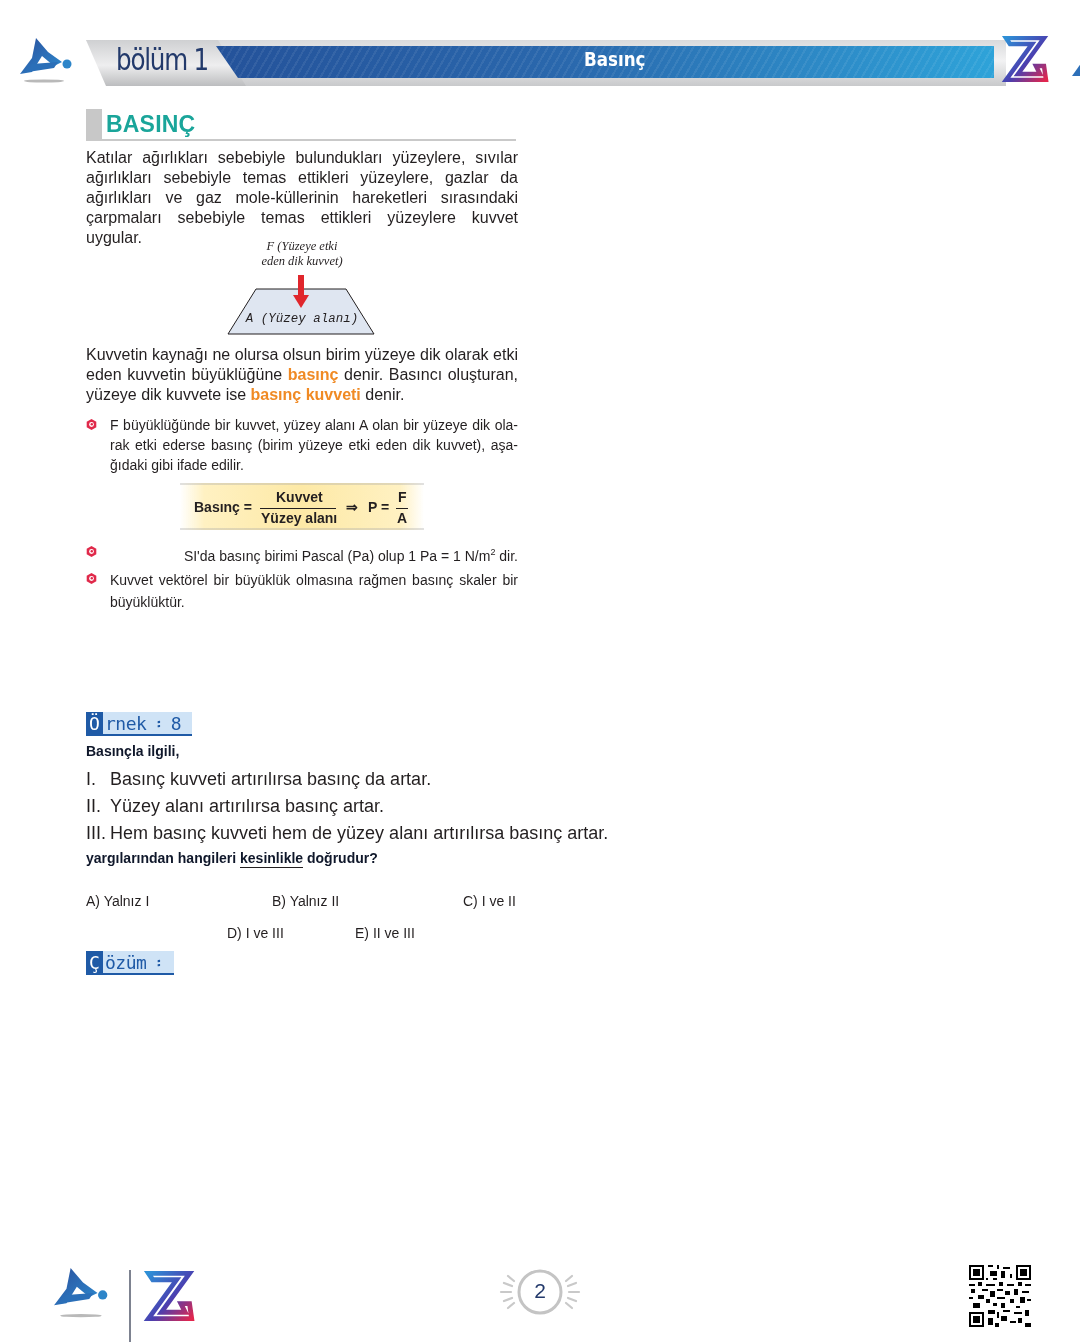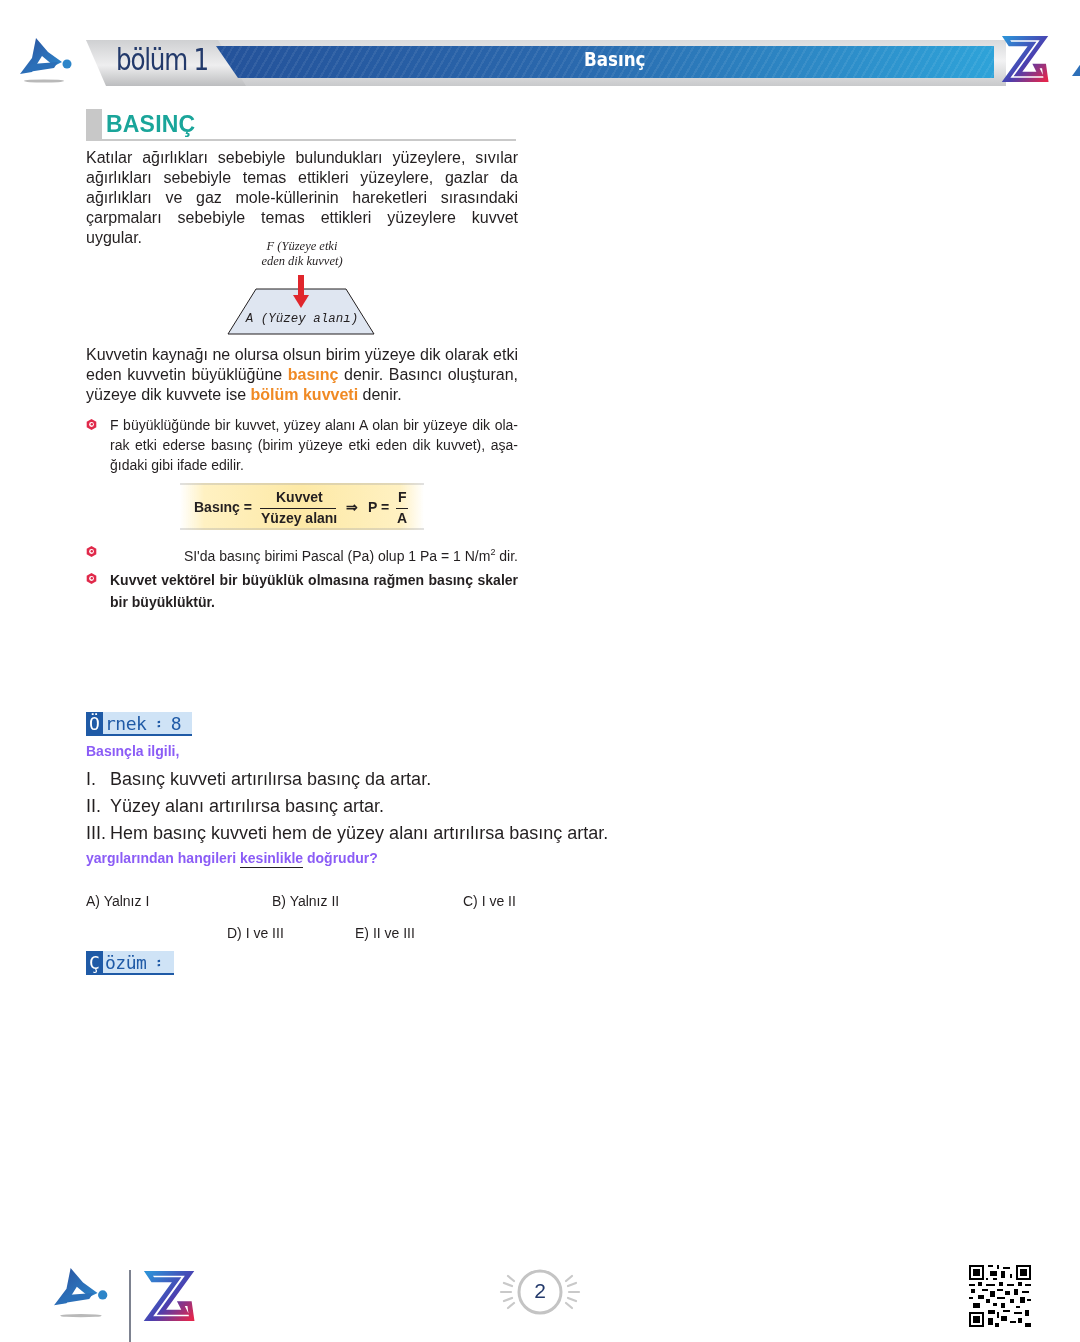--- a/index.html
+++ b/index.html
@@ -52,21 +52,21 @@
     border-top: 2px solid rgba(170,170,170,0.35); border-bottom: 2px solid rgba(170,170,170,0.35); font-weight: bold; }
   .f-item { position: absolute; font-size: 14px; color: #231f20; }
   .frac-line { position: absolute; height: 1px; background: #231f20; }
 
   
   .ornek { position: absolute; left: 86px; top: 712px; width: 106px; height: 24px; background: #cfe3f6; border-bottom: 2px solid #1f5aa6; }
   .ornek-cap { position: absolute; left: 0; top: 0; width: 17px; height: 24px; background: #1f5aa6; color: #fff;
     font-family: "DejaVu Sans Mono", monospace; font-size: 18px; line-height: 24px; text-align: center; }
   .ornek-rest { position: absolute; left: 19px; top: 0; font-family: "DejaVu Sans Mono", monospace; font-size: 18px; line-height: 24px; color: #1f5aa6; letter-spacing: -0.5px; }
 
-  .q-stem { position: absolute; left: 86px; font-size: 14px; font-weight: bold; color: #8b5cf6; }
+  .q-stem { position: absolute; left: 86px; font-size: 14px; font-weight: bold; color: #0f172a; }
   .q-item { position: absolute; left: 86px; font-size: 18px; color: #231f20; }
   .q-item .num { display: inline-block; width: 24px; }
   .ul { border-bottom: 1.5px solid #231f20; padding-bottom: 1px; }
 
   .choice { position: absolute; font-size: 14px; color: #231f20; }
 
   .cozum { position: absolute; left: 86px; top: 951px; width: 88px; height: 24px; background: #cfe3f6; border-bottom: 2px solid #1f5aa6; }
 
   
   .ft-logo { position: absolute; left: 52px; top: 1266px; width: 60px; height: 60px; }
@@ -127,21 +127,21 @@
     <span>eden dik kuvvet)</span>
   </div>
   <svg style="position:absolute;left:0;top:36px;" width="152" height="64" viewBox="0 0 152 64">
     <polygon points="30,17 120,17 148,62 2,62" fill="#dfe6f1" stroke="#231f20" stroke-width="1"></polygon>
     <rect x="72" y="3" width="6" height="22" fill="#e0262c"></rect>
     <polygon points="67,23 83,23 75,36" fill="#e0262c"></polygon>
   </svg>
   <div class="dg-area">A (Yüzey alanı)</div>
 </div>
 
-<div class="p" style="top:345px;"><span>Kuvvetin kaynağı ne olursa olsun birim yüzeye dik olarak etki eden kuvvetin büyüklüğüne </span><span class="hl">basınç</span><span> denir. Basıncı oluşturan, yüzeye dik kuvvete ise </span><span class="hl">bölüm kuvveti</span><span> denir.</span></div>
+<div class="p" style="top:345px;"><span>Kuvvetin kaynağı ne olursa olsun birim yüzeye dik olarak etki eden kuvvetin büyüklüğüne </span><span class="hl">basınç</span><span> denir. Basıncı oluşturan, yüzeye dik kuvvete ise </span><span class="hl">basınç kuvveti</span><span> denir.</span></div>
 
 <div class="bullet" style="top:415px;">
   <svg class="bi" viewBox="0 0 11 11">
       <polygon points="5.5,0 10.3,2.75 10.3,8.25 5.5,11 0.7,8.25 0.7,2.75" fill="#e0294a"></polygon>
       <circle cx="5.5" cy="5.5" r="2.4" fill="#fff"></circle>
       <circle cx="5.8" cy="5.2" r="1.2" fill="#e0294a"></circle>
     </svg>
   <span class="bt">F büyüklüğünde bir kuvvet, yüzey alanı A olan bir yüzeye dik ola-rak etki ederse basınç (birim yüzeye etki eden dik kuvvet), aşa-ğıdaki gibi ifade edilir.</span>
 </div>
 
@@ -159,21 +159,21 @@
 
 <div class="bullet" style="top:542px;">
   <svg class="bi" viewBox="0 0 11 11">
       <polygon points="5.5,0 10.3,2.75 10.3,8.25 5.5,11 0.7,8.25 0.7,2.75" fill="#e0294a"></polygon>
       <circle cx="5.5" cy="5.5" r="2.4" fill="#fff"></circle>
       <circle cx="5.8" cy="5.2" r="1.2" fill="#e0294a"></circle>
     </svg>
   <span class="bt" style="text-align:right;"><span>SI'da basınç birimi Pascal (Pa) olup 1 Pa = 1 N/m</span><sup style="font-size:9px;">2</sup><span> dir.</span></span>
 </div>
 
-<div class="bullet" style="top:569px;line-height:22px;font-weight:bold;">
+<div class="bullet" style="top:569px;line-height:22px;">
   <svg class="bi" viewBox="0 0 11 11">
       <polygon points="5.5,0 10.3,2.75 10.3,8.25 5.5,11 0.7,8.25 0.7,2.75" fill="#e0294a"></polygon>
       <circle cx="5.5" cy="5.5" r="2.4" fill="#fff"></circle>
       <circle cx="5.8" cy="5.2" r="1.2" fill="#e0294a"></circle>
     </svg>
   <span class="bt">Kuvvet vektörel bir büyüklük olmasına rağmen basınç skaler bir büyüklüktür.</span>
 </div>
 
 <div class="ornek">
   <div class="ornek-cap">Ö</div>

